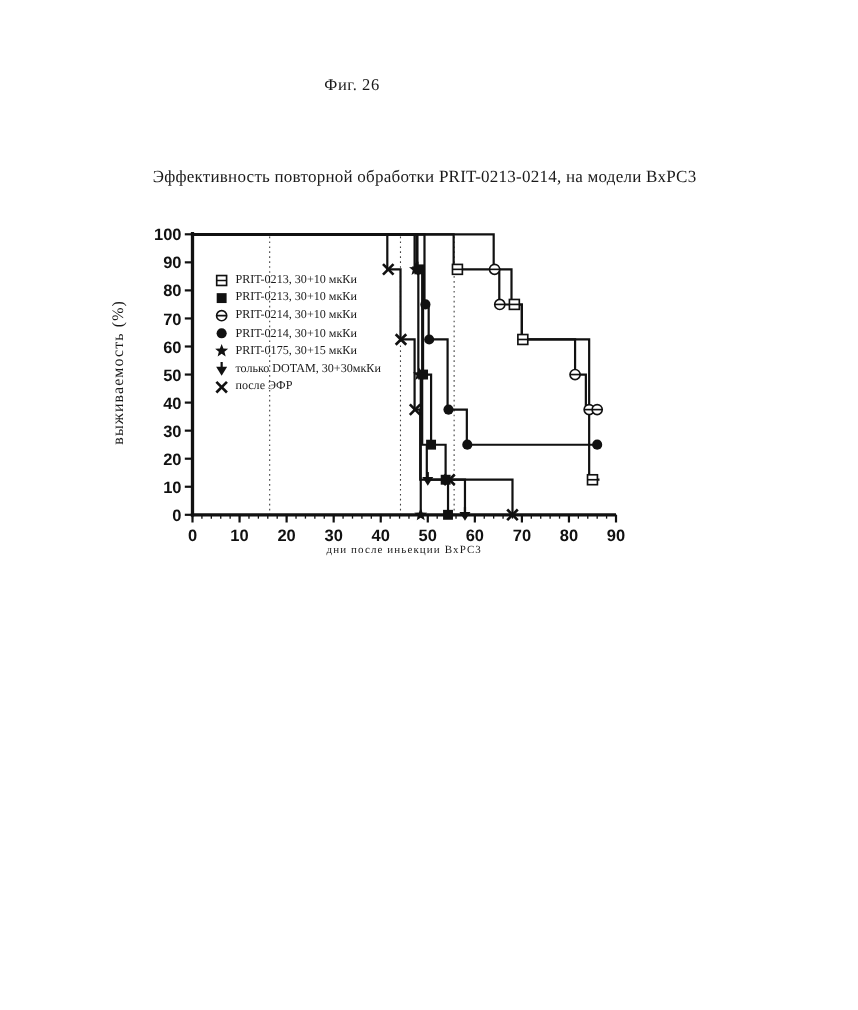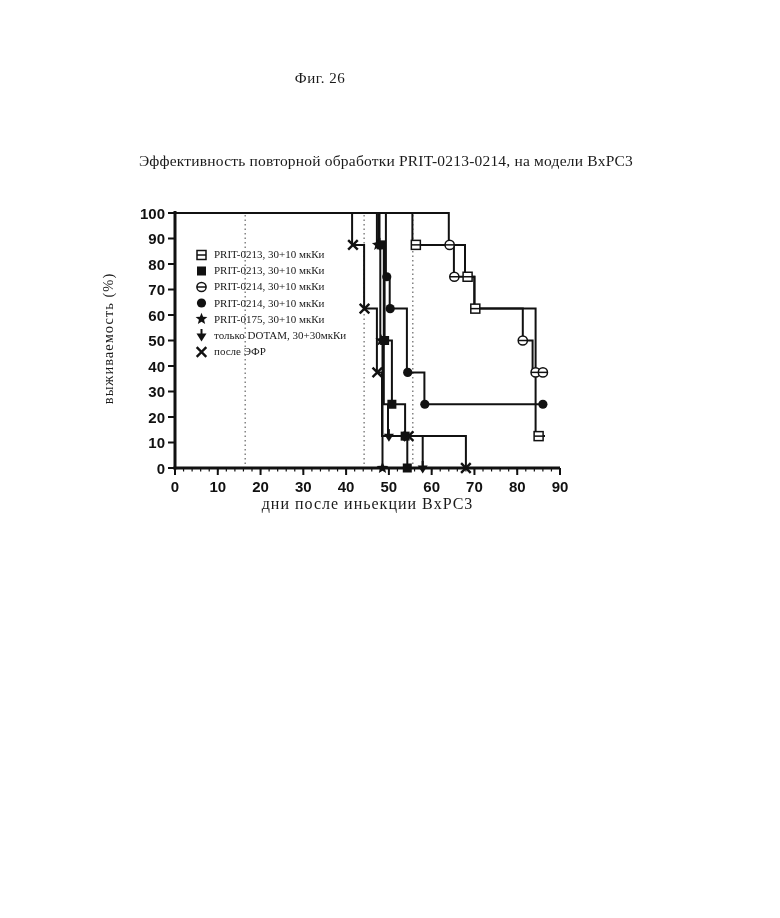--- a/index.html
+++ b/index.html
@@ -16,21 +16,21 @@
     position:absolute;top:152px;left:0;width:772px;text-align:center;
     font-size:15.5px;letter-spacing:0.2px;
   }
   .ylabel{
     position:absolute;left:-22px;top:330px;width:260px;text-align:center;
     font-size:14.5px;letter-spacing:1px;
     transform:rotate(-90deg);
   }
   .xlabel{
     position:absolute;top:495px;left:175px;width:385px;text-align:center;
-    font-size:16px;letter-spacing:1px;
+    font-size:10px;letter-spacing:1px;
   }
   #chart-svg{position:absolute;left:60px;top:190px;}
   #legend{
     position:absolute;left:194px;top:246px;
   }
   .legend-row{display:flex;align-items:center;height:16.2px;white-space:nowrap;}
   .legend-icon{flex:0 0 auto;margin-right:5px;}
   .legend-label{
     font-size:11px;font-family:"Liberation Serif","DejaVu Serif",serif;
   }
@@ -289,21 +289,21 @@
         </g>
       </svg>
       <span class="legend-label">PRIT-0214, 30+10 мкКи</span>
     </div>
     <div class="legend-row">
       <svg width="15" height="15" class="legend-icon">
         <g transform="translate(7.5,8)">
           <polygon points="0.00,-6.20 1.59,-2.18 5.90,-1.92 2.57,0.83 3.64,5.02 0.00,2.70 -3.64,5.02 -2.57,0.83 -5.90,-1.92 -1.59,-2.18" fill="#111111"></polygon>
         </g>
       </svg>
-      <span class="legend-label">PRIT-0175, 30+10 мкКи</span>
+      <span class="legend-label">PRIT-0175, 30+15 мкКи</span>
     </div>
     <div class="legend-row">
       <svg width="15" height="15" class="legend-icon">
         <g transform="translate(7.5,8)">
           <line x1="0" y1="-7" x2="0" y2="-1" stroke="#111111" stroke-width="2"></line>
           <polygon points="-5,-2.5 5,-2.5 0,5.5" fill="#111111"></polygon>
         </g>
       </svg>
       <span class="legend-label">только DOTAM, 30+30мкКи</span>
     </div>

